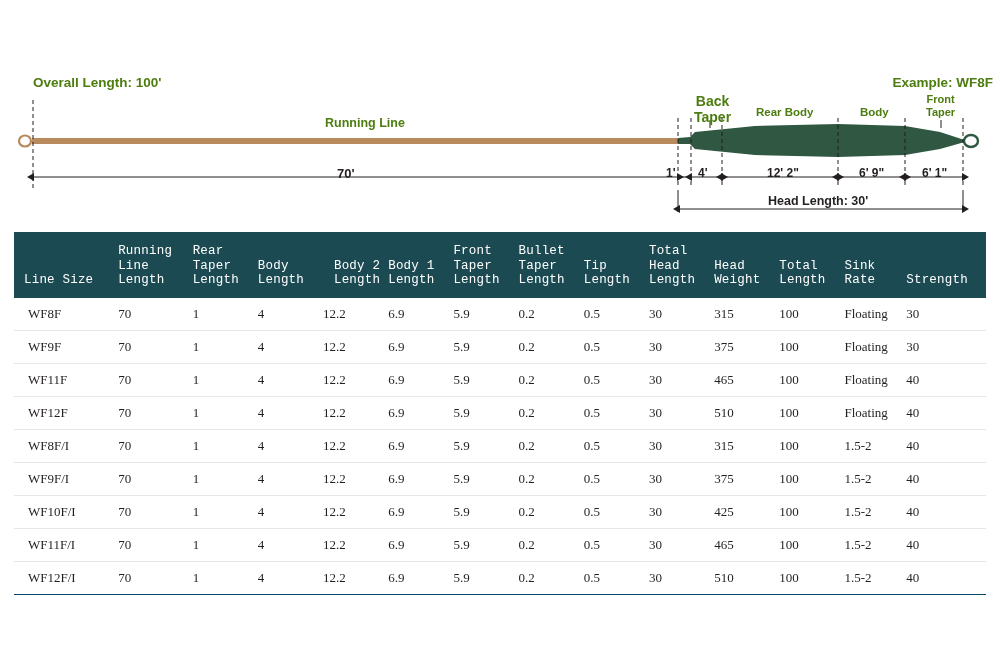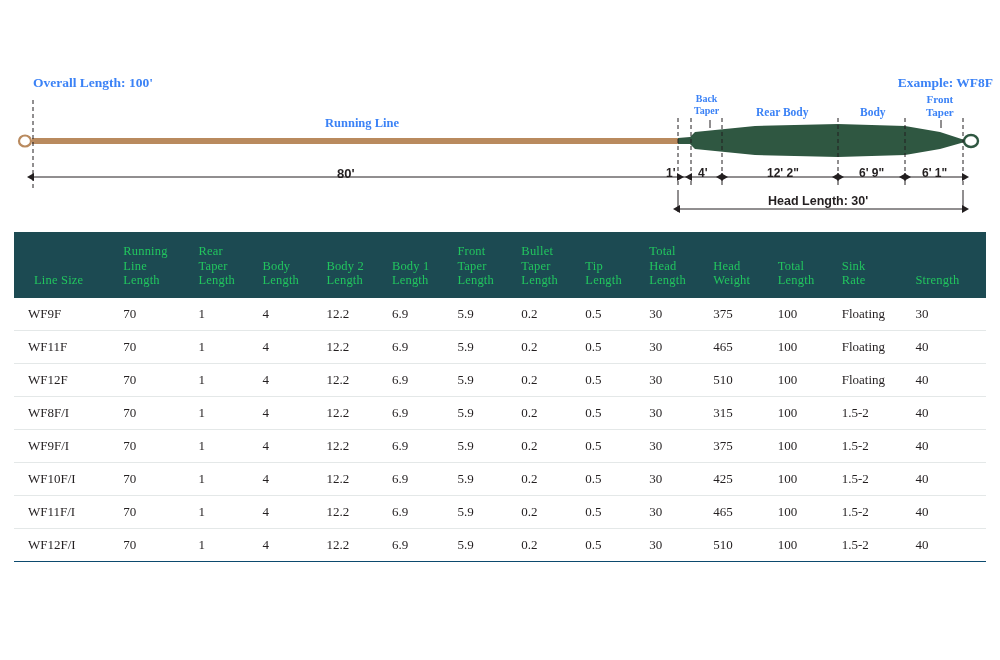--- a/index.html
+++ b/index.html
@@ -19,24 +19,24 @@
   
   #diagram {
     position: absolute;
     left: 0;
     top: 0;
     width: 1000px;
     height: 232px;
   }
   .dlabel {
     position: absolute;
-    font-family: Liberation Serif, serif;
+    font-family: Liberation Sans, sans-serif;
     font-weight: bold;
     font-size: 12.5px;
-    color: #3b82f6;
+    color: #4d7c0f;
     white-space: nowrap;
     line-height: 1.15;
   }
   #overall-length-label {
     left: 33px;
     top: 75px;
     font-size: 13.5px;
   }
   #example-label {
     right: 7px;
@@ -47,21 +47,21 @@
   #running-line-label {
     left: 325px;
     top: 116px;
     font-weight: bold;
     font-size: 12.5px;
   }
   #back-taper-label {
     left: 694px;
     top: 93px;
     text-align: center;
-    font-size: 10px;
+    font-size: 14px;
   }
   #rear-body-label {
     left: 756px;
     top: 106px;
     font-size: 11.5px;
   }
   #body-label {
     left: 860px;
     top: 106px;
     font-size: 11.5px;
@@ -100,30 +100,31 @@
     top: 232px;
     width: 972px;
   }
   table.spec {
     border-collapse: collapse;
     width: 972px;
     font-family: "Liberation Serif", serif;
   }
   table.spec thead th {
     background: #1c4a52;
-    color: #22c55e;
+    color: #ffffff;
     font-weight: normal;
     font-size: 12.5px;
     text-align: left;
     vertical-align: bottom;
     padding: 6px 4px 10px 4px;
     line-height: 1.18;
     letter-spacing: .2px;
-  }
-  table.spec thead th:first-child { padding-left: 20px; margin-left: 8px; }
+    font-family: Liberation Mono, monospace;
+  }
+  table.spec thead th:first-child { padding-left: 10px; margin-left: 8px; }
   table.spec thead tr { height: 66px; }
   table.spec tbody td {
     font-size: 13px;
     color: #231f20;
     padding: 8px 4px;
     border-bottom: 1px solid #e4e8e8;
     vertical-align: middle;
     white-space: nowrap;
   }
   table.spec tbody td:first-child { padding-left: 14px; }
@@ -194,21 +195,21 @@
   <div class="dlabel" id="back-taper-label" style="white-space:pre-line;">Back
 Taper</div>
 
   <div class="dlabel" id="rear-body-label">Rear Body</div>
 
   <div class="dlabel" id="body-label">Body</div>
 
   <div class="dlabel" id="front-taper-label" style="white-space:pre-line;">Front
 Taper</div>
 
-  <div class="meas" id="meas-70">80'</div>
+  <div class="meas" id="meas-70">70'</div>
   <div class="meas" id="meas-1">1'</div>
   <div class="meas" id="meas-4">4'</div>
   <div class="meas" id="meas-122">12' 2"</div>
   <div class="meas" id="meas-69">6' 9"</div>
   <div class="meas" id="meas-61">6' 1"</div>
 
   <div class="meas" id="head-length-label">Head Length: 30'</div>
 </div>
 
 <div id="table-wrap">
@@ -217,21 +218,21 @@
       <tr id="head-row">
           <th style="white-space: pre-line;">Line Size</th>
           <th style="white-space: pre-line;">Running
 Line
 Length</th>
           <th style="white-space: pre-line;">Rear
 Taper
 Length</th>
           <th style="white-space: pre-line;">Body
 Length</th>
-          <th style="white-space: pre-line;">Body 2
+          <th style="white-space: pre-line; text-align: right;">Body 2
 Length</th>
           <th style="white-space: pre-line;">Body 1
 Length</th>
           <th style="white-space: pre-line;">Front
 Taper
 Length</th>
           <th style="white-space: pre-line;">Bullet
 Taper
 Length</th>
           <th style="white-space: pre-line;">Tip
@@ -243,20 +244,36 @@
 Weight</th>
           <th style="white-space: pre-line;">Total
 Length</th>
           <th style="white-space: pre-line;">Sink
 Rate</th>
           <th style="white-space: pre-line;">Strength</th>
         </tr>
     </thead>
     <tbody id="body-rows">
         <tr>
+          <td>WF8F</td>
+          <td>70</td>
+          <td>1</td>
+          <td>4</td>
+          <td>12.2</td>
+          <td>6.9</td>
+          <td>5.9</td>
+          <td>0.2</td>
+          <td>0.5</td>
+          <td>30</td>
+          <td>315</td>
+          <td>100</td>
+          <td>Floating</td>
+          <td>30</td>
+        </tr>
+        <tr>
           <td>WF9F</td>
           <td>70</td>
           <td>1</td>
           <td>4</td>
           <td>12.2</td>
           <td>6.9</td>
           <td>5.9</td>
           <td>0.2</td>
           <td>0.5</td>
           <td>30</td>

